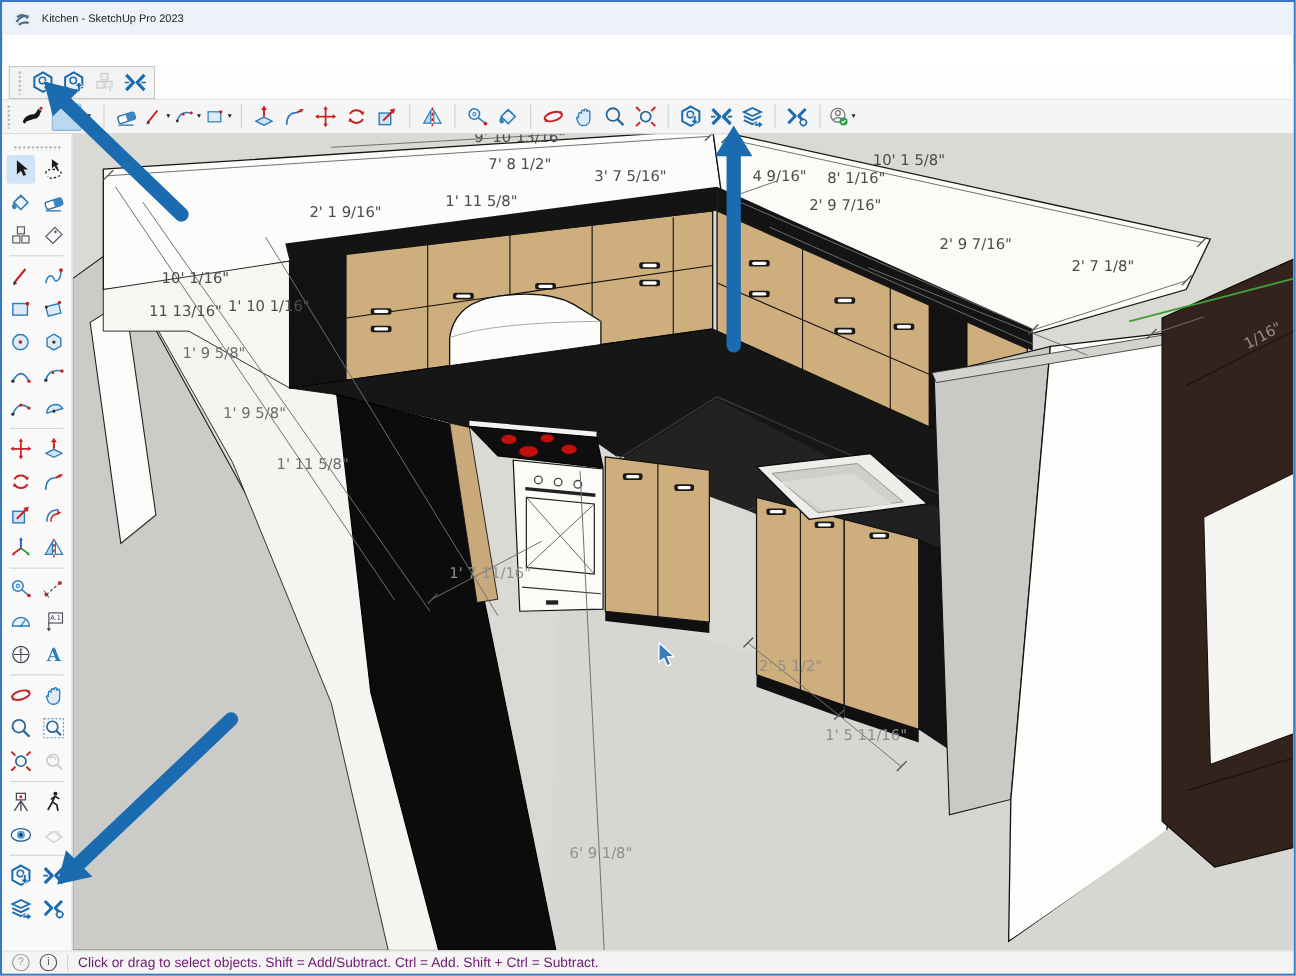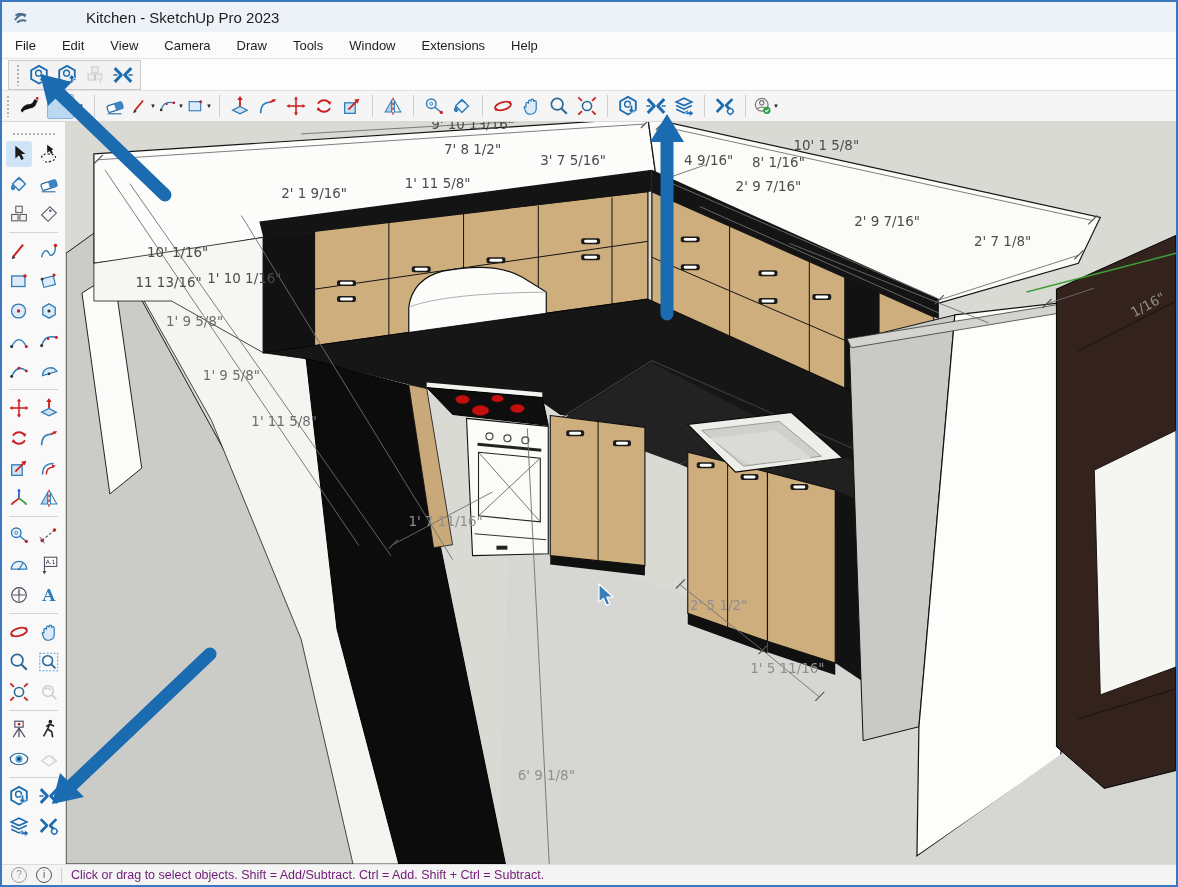--- a/index.html
+++ b/index.html
@@ -1,20 +1,20 @@
 <!DOCTYPE html>
 <html><head>
 <meta charset="utf-8">
 <style>
   html,body{margin:0;padding:0;background:#9aa0a6;}
   #app{position:relative;width:1178px;height:887px;background:#fff;border:2px solid #3c78bf;box-sizing:border-box;
        font-family:"Liberation Sans","DejaVu Sans",sans-serif;overflow:hidden;}
   
   .titlebar{position:absolute;left:0;top:0;width:100%;height:30px;background:#edf2f9;display:flex;align-items:center;gap:9px;padding-left:10px;box-sizing:border-box;}
-  .titlebar .title{font-size:15px;color:#1d1d1d;margin-left:48px;}
+  .titlebar .title{font-size:10px;color:#1d1d1d;}
   .menubar{position:absolute;left:0;top:30px;width:100%;height:27px;background:#fbfbfb;border-bottom:1px solid #e4e4e4;display:flex;align-items:center;box-sizing:border-box;}
   .menu-item{font-size:13px;color:#1d1d1d;padding:0 13px;height:100%;display:flex;align-items:center;cursor:default;}
   .floatrow{position:absolute;left:0;top:57px;width:100%;height:31px;background:#fdfdfd;box-sizing:border-box;}
   .floatbox{position:absolute;left:6px;top:1px;height:28px;background:#f3f3f3;border:1px solid #c9c9c9;display:flex;align-items:center;padding:0 4px 0 7px;gap:2px;}
   .maintoolbar{position:absolute;left:0;top:88px;width:100%;height:32px;background:#f5f5f5;border-top:1px solid #e2e2e2;border-bottom:1px solid #d8d8d8;display:flex;align-items:center;padding-left:4px;box-sizing:border-box;gap:2px;}
   .grip-v{width:5px;height:22px;margin-right:3px;background-image:radial-gradient(#b3b3b3 1px,transparent 1.2px);background-size:4px 4px;}
   .grip-h{height:5px;margin:4px 10px 2px 10px;background-image:radial-gradient(#b3b3b3 1px,transparent 1.2px);background-size:4px 4px;}
   .tb-cell{width:26px;height:26px;display:flex;align-items:center;justify-content:center;border-radius:3px;position:relative;}
   .tb-cell.active{background:#cfe4f7;}
   .tb-cell.disabled svg{filter:grayscale(1);opacity:.45;}
@@ -325,31 +325,20 @@
         <circle cx="8.5" cy="8.5" r="8" fill="#eaf0f7"></circle>
         <g fill="none" stroke="#4a6d8c" stroke-width="2">
           <path d="M3 11q5-7 11-5"></path>
           <path d="M3.5 6.5q5.5-4 10 1"></path>
           <path d="M5 13.5q5-3.5 9-1.5"></path>
         </g>
       </svg>
     <span class="title">Kitchen - SketchUp Pro 2023</span>
   </div>
 
-  <div class="menubar">
-    <span class="menu-item">File</span>
-    <span class="menu-item">Edit</span>
-    <span class="menu-item">View</span>
-    <span class="menu-item">Camera</span>
-    <span class="menu-item">Draw</span>
-    <span class="menu-item">Tools</span>
-    <span class="menu-item">Window</span>
-    <span class="menu-item">Extensions</span>
-    <span class="menu-item">Help</span>
-  </div>
 
   <div class="floatrow">
     <div class="floatbox" id="float-toolbar">
       <div class="grip-v"></div>
     <div class="tb-cell">
           <svg viewBox="0 0 24 24" width="22" height="22">
             <use href="#sym-solid-hexagon-down" xlink:href="#sym-solid-hexagon-down"></use>
           </svg>
         </div>
         <div class="tb-cell">

